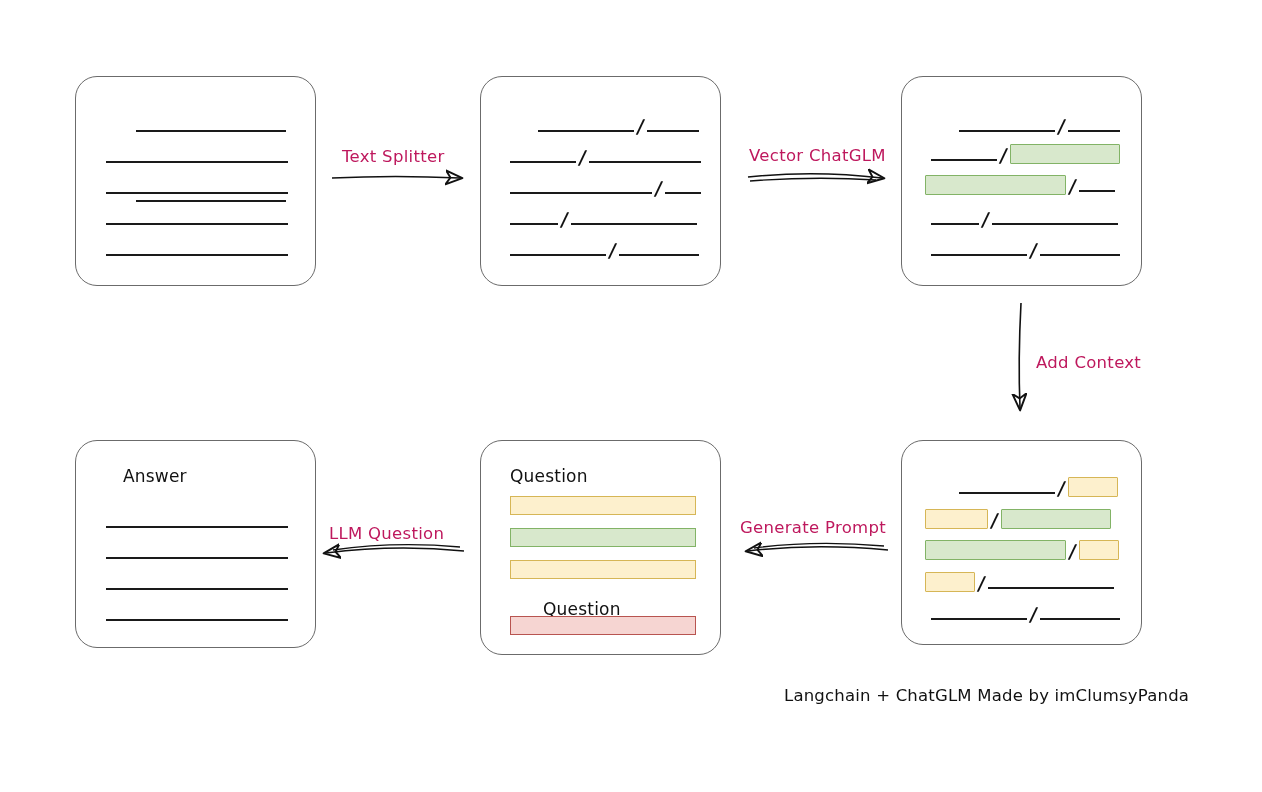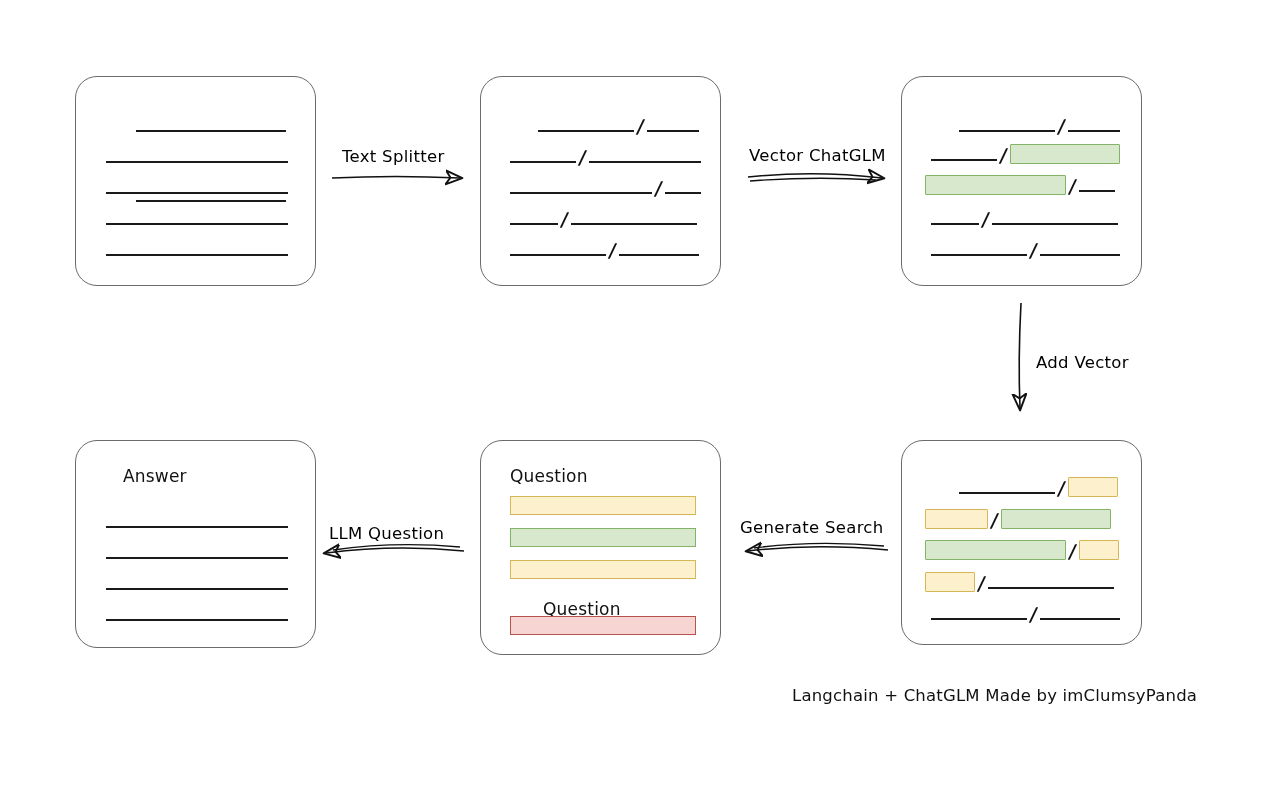--- a/index.html
+++ b/index.html
@@ -88,21 +88,21 @@
     border: 1.4px solid #d6b656;
     background: #fdf0cd;
   }
   .bar.green { border-color: #82b366; background: #d8e8cc; }
   .bar.red   { border-color: #b85450; background: #f6d5d2; }
   
   .edge-label {
     position: absolute;
     font-family: "DejaVu Sans", sans-serif;
     font-size: 16.5px;
-    color: #000000;
+    color: #be185d;
     white-space: nowrap;
     letter-spacing: 0.3px;
   }
   .footer-note {
     position: absolute;
     font-family: "DejaVu Sans", sans-serif;
     font-size: 16.5px;
     color: #111;
     white-space: nowrap;
     letter-spacing: 0.2px;
@@ -149,22 +149,22 @@
     </g>
 
     <g>
       <path d="M464,551 Q395,544 326,553" fill="none" stroke="#111" stroke-width="1.6" marker-end="url(#ahl)"></path>
       <path d="M460,547 Q395,541 333,550" fill="none" stroke="#111" stroke-width="1.3"></path>
     </g>
   </svg>
 
   <div class="edge-label" style="left:342px; top:147px;">Text Splitter</div>
   <div class="edge-label" style="left:749px; top:146px;">Vector ChatGLM</div>
-  <div class="edge-label" style="left:1036px; top:353px;">Add Vector</div>
-  <div class="edge-label" style="left:740px; top:518px;">Generate Search</div>
+  <div class="edge-label" style="left:1036px; top:353px;">Add Context</div>
+  <div class="edge-label" style="left:740px; top:518px;">Generate Prompt</div>
   <div class="edge-label" style="left:329px; top:524px;">LLM Question</div>
 
   <div class="node" style="left:75px; top:76px; width:241px; height:210px;">
     <div class="rows">
       <div class="row" style="left:60px; top:108px;">
         <span class="seg" style="width:150px;"></span>
       </div>
       <div class="row" style="left:30px; top:69px;">
         <span class="seg" style="width:182px;"></span>
       </div>
@@ -293,15 +293,15 @@
       </div>
       <div class="row" style="left:30px; top:132px;">
         <span class="seg" style="width:182px;"></span>
       </div>
       <div class="row" style="left:30px; top:163px;">
         <span class="seg" style="width:182px;"></span>
       </div>
     </div>
   </div>
 
-  <div class="footer-note" style="left:784px; top:686px;margin-left:8px;">Langchain + ChatGLM Made by imClumsyPanda</div>
+  <div class="footer-note" style="left:784px; top:686px;">Langchain + ChatGLM Made by imClumsyPanda</div>
 
 </div>
 
 </body></html>

